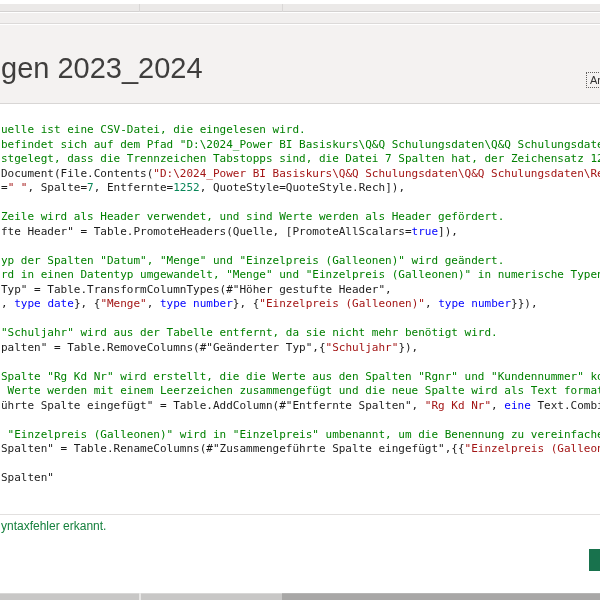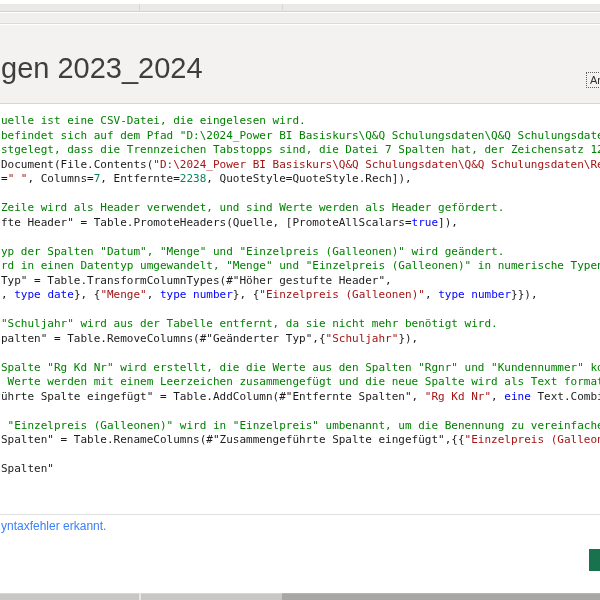--- a/index.html
+++ b/index.html
@@ -19,32 +19,32 @@
   .dialog-header { position:absolute; top:0; left:0; width:600px; height:79px;
                    background:#f4f2f1; border-bottom:1px solid #d8d6d5; }
   .dialog-title { position:absolute; left:1px; top:27px; font-size:29px; font-weight:300;
                   color:#3f3e3d; letter-spacing:0px; white-space:nowrap; }
   .display-options { position:absolute; left:586px; top:47px; font-size:11px; color:#323130;
                      border:1px dotted #605e5c; padding:1px 3px; white-space:nowrap;
                      background:transparent; cursor:pointer; }
 
   
   .code-editor { position:absolute; top:80px; left:0; width:600px; height:409px;
-                 background:#ffffff; overflow:hidden; padding:9px 0 0 1px; cursor:text; }
+                 background:#ffffff; overflow:hidden; padding:18px 0 0 1px; cursor:text; }
   .code-line { white-space:pre; height:14.5px; line-height:14.5px;
                font-family:"DejaVu Sans Mono","Liberation Mono",monospace; font-size:11px; }
   .cm { color:#008000; }  
   .st { color:#a31515; }  
   .kw { color:#0000ff;margin-top:28px; }  
   .nu { color:#098658; }  
   .pl { color:#1b1b1b; }  
 
   
   .status-divider { position:absolute; top:489px; left:0; width:600px; height:1px; background:#e2e0df; }
-  .status-row { position:absolute; top:494px; left:1px; font-size:12px; color:#3b82f6; white-space:nowrap; }
+  .status-row { position:absolute; top:494px; left:1px; font-size:12px; color:#15803d; white-space:nowrap; }
   .done-button { position:absolute; top:524px; left:589px; width:70px; height:22px;
                  border:none; cursor:pointer; }
 
   
   .bg-bottom-bar { position:absolute; top:589px; left:0; width:600px; height:11px; background:#a8a7a6; }
   .bg-bottom-bar .seg-left  { position:absolute; left:0; top:0; width:139px; height:11px;
                               background:#c8c7c6; border-top:1px solid #d8d7d6; }
   .bg-bottom-bar .seg-mid   { position:absolute; left:141px; top:0; width:141px; height:11px;
                               background:#c8c7c6; border-top:1px solid #d8d7d6; }
   .bg-bottom-bar .seg-right { position:absolute; left:282px; top:0; width:318px; height:11px;
@@ -67,21 +67,21 @@
     <div class="dialog-header" style="background: rgb(244, 242, 241);">
       <div class="dialog-title">gen 2023_2024</div>
       <div class="display-options">An</div>
     </div>
 
     <div class="code-editor">
         <div class="code-line"><span class="cm">uelle ist eine CSV-Datei, die eingelesen wird.</span></div>
         <div class="code-line"><span class="cm">befindet sich auf dem Pfad "D:\2024_Power BI Basiskurs\Q&amp;Q Schulungsdaten\Q&amp;Q Schulungsdaten\Rechnungen\</span></div>
         <div class="code-line"><span class="cm">stgelegt, dass die Trennzeichen Tabstopps sind, die Datei 7 Spalten hat, der Zeichensatz 1252 ist und ke</span></div>
         <div class="code-line"><span class="pl">Document(File.Contents(</span><span class="st">"D:\2024_Power BI Basiskurs\Q&amp;Q Schulungsdaten\Q&amp;Q Schulungsdaten\Rechnungen\Rech</span></div>
-        <div class="code-line"><span class="pl">=</span><span class="st">" "</span><span class="pl">, Columns=</span><span class="nu">7</span><span class="pl">, Entfernte=</span><span class="nu">2238</span><span class="pl">, QuoteStyle=QuoteStyle.Rech]),</span></div>
+        <div class="code-line"><span class="pl">=</span><span class="st">" "</span><span class="pl">, Spalte=</span><span class="nu">7</span><span class="pl">, Entfernte=</span><span class="nu">1252</span><span class="pl">, QuoteStyle=QuoteStyle.Rech]),</span></div>
         <div class="code-line">&nbsp;</div>
         <div class="code-line"><span class="cm">Zeile wird als Header verwendet, und sind Werte werden als Header gefördert.</span></div>
         <div class="code-line"><span class="pl">fte Header" = Table.PromoteHeaders(Quelle, [PromoteAllScalars=</span><span class="kw">true</span><span class="pl">]),</span></div>
         <div class="code-line">&nbsp;</div>
         <div class="code-line"><span class="cm">yp der Spalten "Datum", "Menge" und "Einzelpreis (Galleonen)" wird geändert.</span></div>
         <div class="code-line"><span class="cm">rd in einen Datentyp umgewandelt, "Menge" und "Einzelpreis (Galleonen)" in numerische Typen.</span></div>
         <div class="code-line"><span class="pl">Typ" = Table.TransformColumnTypes(#"Höher gestufte Header",</span></div>
         <div class="code-line"><span class="pl">, </span><span class="kw">type</span><span class="pl"> </span><span class="kw">date</span><span class="pl">}, {</span><span class="st">"Menge"</span><span class="pl">, </span><span class="kw">type</span><span class="pl"> </span><span class="kw">number</span><span class="pl">}, {</span><span class="st">"Einzelpreis (Galleonen)"</span><span class="pl">, </span><span class="kw">type</span><span class="pl"> </span><span class="kw">number</span><span class="pl">}}),</span></div>
         <div class="code-line">&nbsp;</div>
         <div class="code-line"><span class="cm">"Schuljahr" wird aus der Tabelle entfernt, da sie nicht mehr benötigt wird.</span></div>

